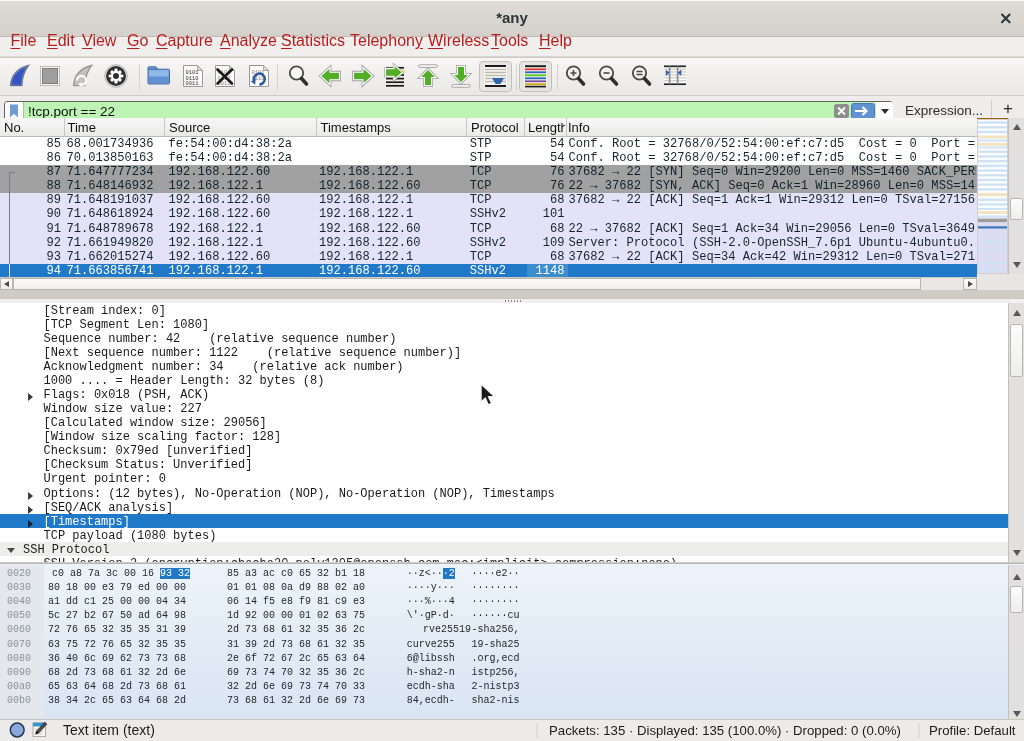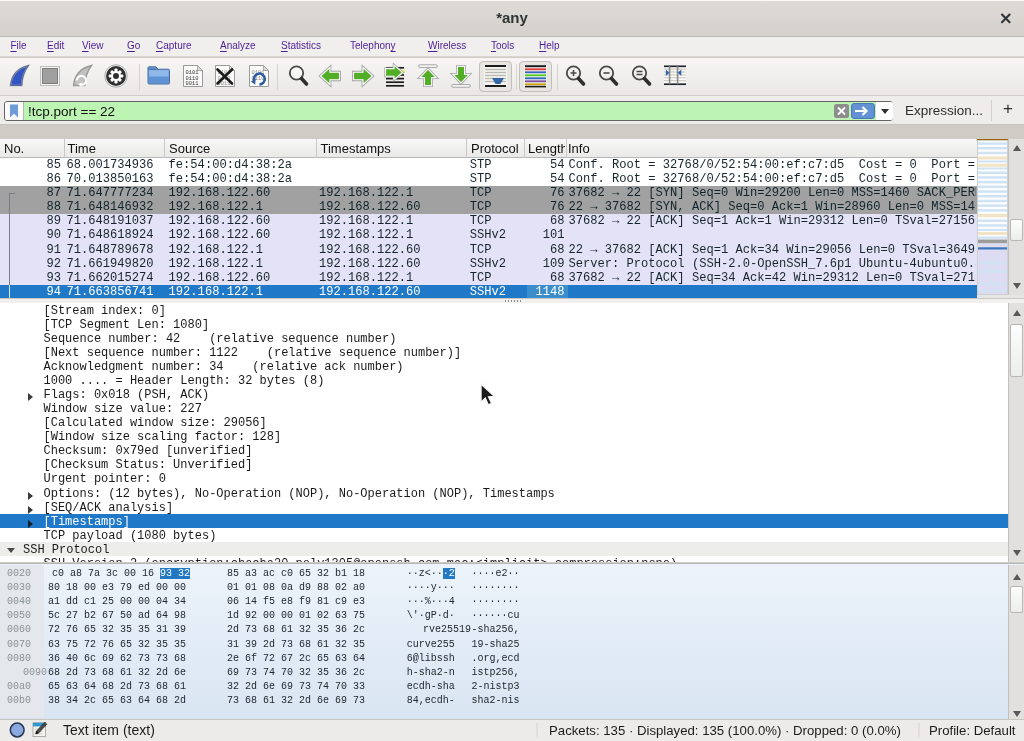--- a/index.html
+++ b/index.html
@@ -4,39 +4,39 @@
 <style>
 html,body{margin:0;padding:0;width:1024px;height:741px;overflow:hidden;background:#cfcbc5;}
 *{box-sizing:border-box;}
 .abs{position:absolute;}
 body{font-family:"Liberation Sans",sans-serif;position:relative;}
 
 #titlebar{left:0;top:0;width:1024px;height:37px;background:linear-gradient(#dedbd7,#d4d0cb);border-bottom:1px solid #bfbab3;border-top:1px solid #fafaf9;}
 #title{left:0;top:9px;width:1024px;text-align:center;font-size:15px;font-weight:bold;color:#2e3436;}
 
 #menubar{left:0;top:37px;width:1024px;height:20px;background:#f0efed;border-bottom:1px solid #dad7d3;}
-.mi{position:absolute;top:40px;font-size:10px;color:#4c1d95;}
+.mi{position:absolute;top:32px;font-size:16px;color:#b91c1c;}
 .mi u{text-decoration:underline;text-underline-offset:2px;}
 
 #toolbar{left:0;top:58px;width:1024px;height:38px;background:linear-gradient(#f7f6f5,#eae8e6);border-bottom:1px solid #d0cdc9;}
 .tsep{position:absolute;top:6px;width:1px;height:26px;background:#d6d3cf;}
 .tbtn{position:absolute;top:3px;width:33px;height:31px;background:#e7e5e2;border:1px solid #c2bfbb;border-radius:4px;}
 
 #filterbar{left:0;top:96px;width:1024px;height:29px;background:#eeedeb;border-bottom:1px solid #c6c3bf;}
 #ffield{left:4px;top:101px;width:889px;height:19.5px;background:#bdf4b4;border:1px solid #646464;border-radius:3px;}
 #fbook{left:0px;top:0px;width:19px;height:17.5px;background:#fbfbfb;border-right:1px solid #b5b5b5;border-radius:2px 0 0 2px;}
 #ftext{left:23px;top:1.5px;font-size:13.5px;color:#101010;}
 #fx{left:829px;top:2px;width:15px;height:14px;background:#8d8d8d;border-radius:2.5px;}
 #farr{left:846px;top:1px;width:24px;height:16px;background:#6292d3;border:1px solid #4a7ab8;border-radius:3px;}
 #fcaretzone{left:871px;top:0px;width:17px;height:18px;background:#fff;border-radius:0 2px 2px 0;}
 #fexpr{left:905px;top:102.5px;font-size:13.5px;color:#2d2d2d;}
 #fsep{left:991px;top:100px;width:1px;height:21px;background:#d2cfcc;}
 #fplus{left:998px;top:99px;width:20px;height:22px;font-size:17px;color:#2d2d2d;text-align:center;}
 
-#plist{left:0;top:139px;width:1024px;height:172px;background:#a16207;}
+#plist{left:0;top:118px;width:1024px;height:172px;background:#a16207;}
 #phead{left:0;top:0;width:977px;height:19px;background:linear-gradient(#f8f8f8,#e9e9e8);border-bottom:1px solid #b9b9b9;}
 .hsep{position:absolute;top:0;width:1px;height:19px;background:#c9c8c6;}
 .hlbl{position:absolute;top:2px;font-size:13px;color:#111;}
 .prow{position:absolute;left:0;width:977px;height:14.15px;font-size:12.1px;font-family:"Liberation Mono",monospace;color:#17262c;}
 .prow span{position:absolute;top:0;line-height:14.05px;white-space:pre;}
 .cno{left:0;width:61px;text-align:right;}
 .ct{left:66.5px;}.cs{left:168.6px;}.cd{left:319px;}.cp{left:469.8px;}
 .cl{left:472px;width:92.5px;text-align:right;}
 .ci{left:568.5px;width:407.5px;overflow:hidden;}
 
@@ -530,21 +530,21 @@
     <div class="hx off" style="left:7px;top:73.5px">0070</div>
       <div class="hx" style="left:48px;top:73.5px">63 75 72 76 65 32 35 35</div>
       <div class="hx" style="left:227px;top:73.5px">31 39 2d 73 68 61 32 35</div>
       <div class="hx" style="left:406.8px;top:73.5px">curve255</div>
       <div class="hx" style="left:471.5px;top:73.5px">19-sha25</div>
     <div class="hx off" style="left:7px;top:87.5px">0080</div>
       <div class="hx" style="left:48px;top:87.5px">36 40 6c 69 62 73 73 68</div>
       <div class="hx" style="left:227px;top:87.5px">2e 6f 72 67 2c 65 63 64</div>
       <div class="hx" style="left:406.8px;top:87.5px">6@libssh</div>
       <div class="hx" style="left:471.5px;top:87.5px">.org,ecd</div>
-    <div class="hx off" style="left:23px;top:101.6px">0090</div>
+    <div class="hx off" style="left:7px;top:101.6px">0090</div>
       <div class="hx" style="left:48px;top:101.6px">68 2d 73 68 61 32 2d 6e</div>
       <div class="hx" style="left:227px;top:101.6px">69 73 74 70 32 35 36 2c</div>
       <div class="hx" style="left:406.8px;top:101.6px">h-sha2-n</div>
       <div class="hx" style="left:471.5px;top:101.6px">istp256,</div>
     <div class="hx off" style="left:7px;top:115.6px">00a0</div>
       <div class="hx" style="left:48px;top:115.6px">65 63 64 68 2d 73 68 61</div>
       <div class="hx" style="left:227px;top:115.6px">32 2d 6e 69 73 74 70 33</div>
       <div class="hx" style="left:406.8px;top:115.6px">ecdh-sha</div>
       <div class="hx" style="left:471.5px;top:115.6px">2-nistp3</div>
     <div class="hx off" style="left:7px;top:129.7px">00b0</div>

